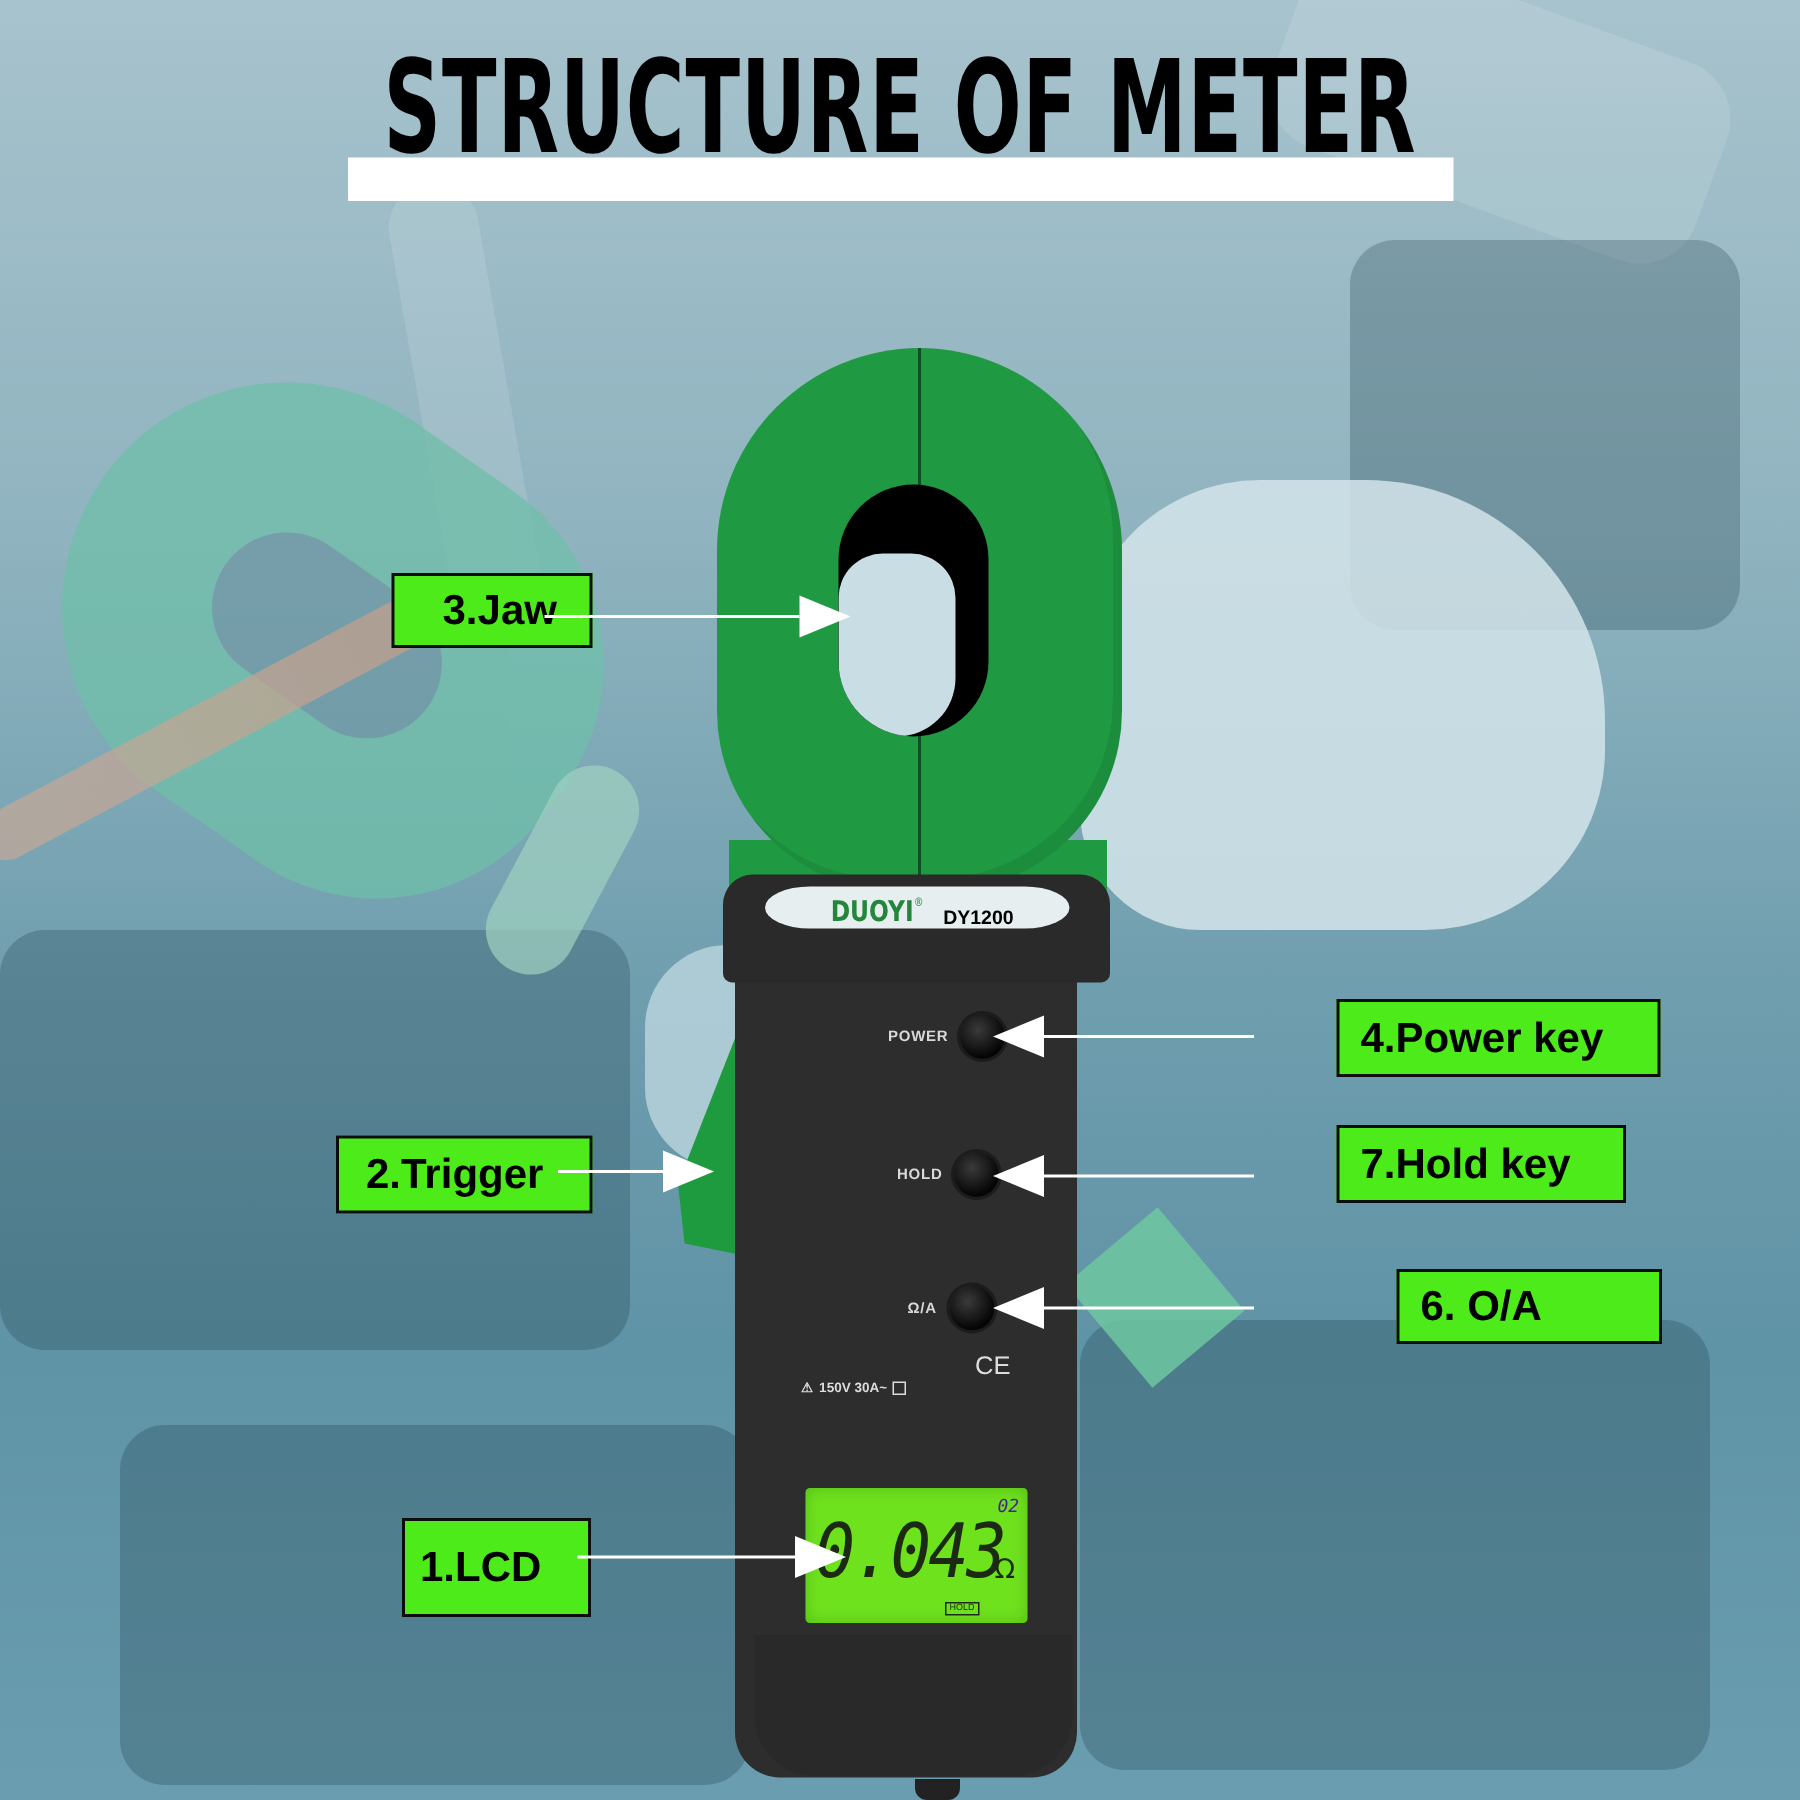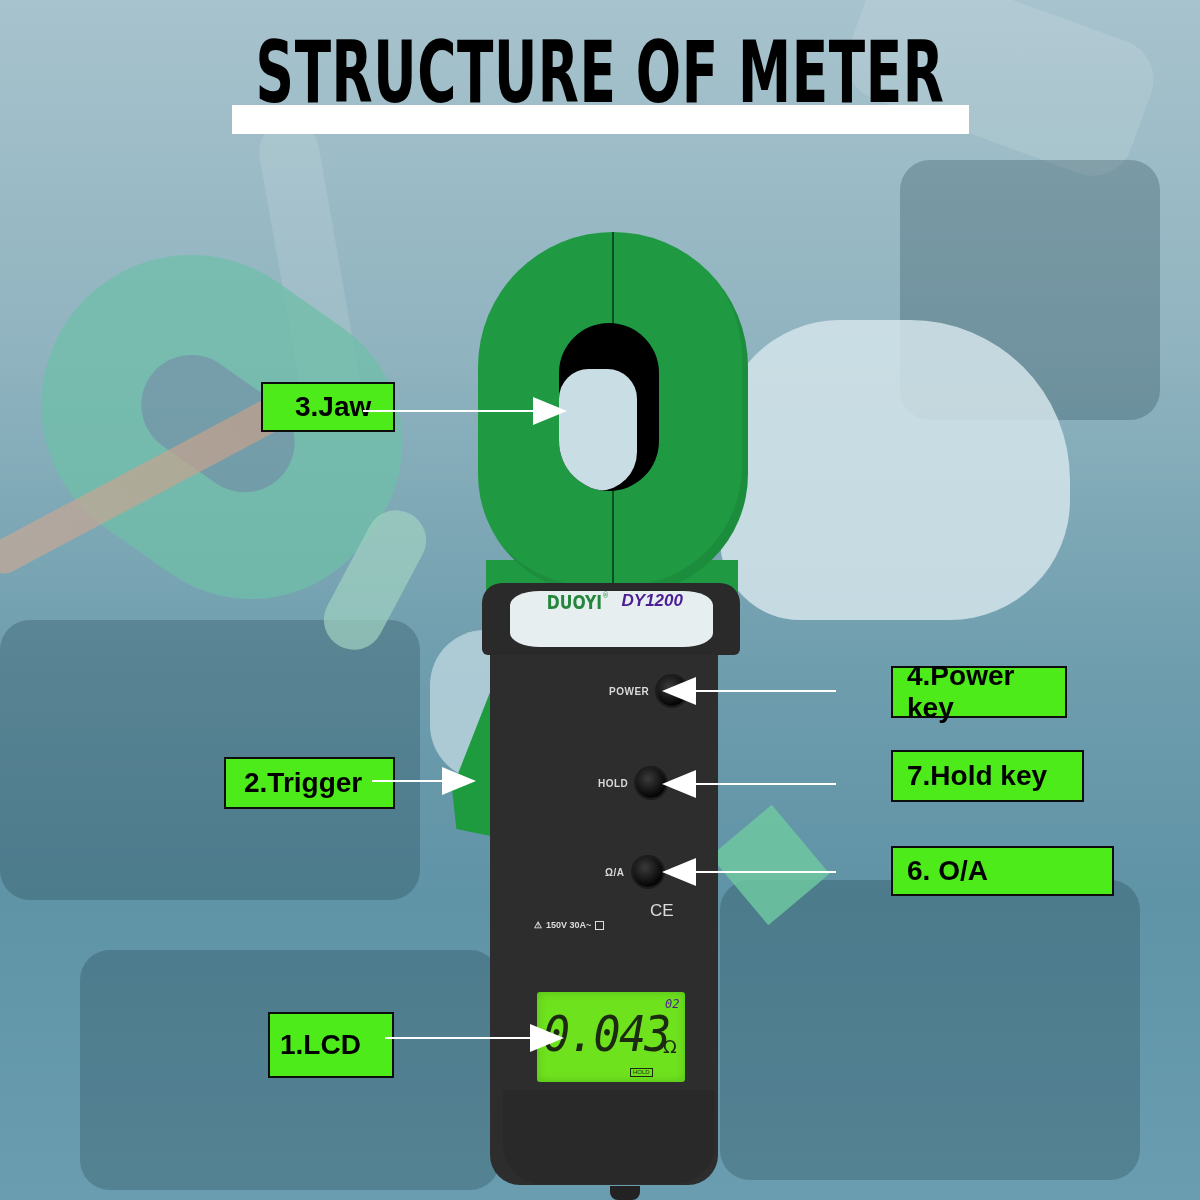--- a/index.html
+++ b/index.html
@@ -93,31 +93,31 @@
   .body-bottom {
     position: absolute; left: 503px; top: 1090px; width: 212px; height: 94px;
     background: #2a2929; border-radius: 0 0 40px 40px;
   }
   .trigger {
     position: absolute; left: 452px; top: 677px; width: 44px; height: 160px;
     background: #1e9a3f;
     clip-path: polygon(100% 0, 100% 100%, 10% 95%, 0 70%, 50% 35%);
   }
   .label-plate {
-    position: absolute; left: 510px; top: 591px; width: 203px; height: 56px;
+    position: absolute; left: 510px; top: 591px; width: 203px; height: 28px;
     background: #e6eeef; border-radius: 30px / 14px;
-    display: flex; align-items: flex-start; justify-content: center; gap: 6px;
+    display: flex; align-items: flex-end; justify-content: center; gap: 6px;
   }
   .brand-text {
     font-family: "DejaVu Sans", sans-serif; font-weight: bold;
     font-size: 19px; color: #23863b; transform: scaleX(0.82);
   }
   .model-text {
     font-family: "Liberation Sans", sans-serif; font-weight: bold;
-    font-size: 17px; color: #4c1d95; font-style: italic;
+    font-size: 13px; color: #000000;
   }
   .reg { font-size: 8px; color: #5aa56b; vertical-align: top; }
 
   .key-row { position: absolute; display: flex; align-items: center; }
   .key-label {
     font-family: "Liberation Sans", sans-serif; font-weight: bold;
     font-size: 10px; color: #d9d9d9; letter-spacing: 0.5px; margin-right: 8px;
   }
   .key {
     width: 30px; height: 30px; border-radius: 50%;
@@ -214,21 +214,21 @@
   <div class="body"></div>
   <div class="body-top"></div>
   <div class="body-bottom"></div>
   <div class="bottom-clip"></div>
 
   <div class="label-plate">
     <span class="brand-text"><span>DUOYI</span><span class="reg">®</span></span>
     <span class="model-text">DY1200</span>
   </div>
 
-  <div class="key-row" style="left:592px;top:676px;margin-left:17px;">
+  <div class="key-row" style="left:592px;top:676px;">
     <span class="key-label">POWER</span>
     <span class="key"></span>
   </div>
   <div class="key-row" style="left:598px;top:768px;">
     <span class="key-label">HOLD</span>
     <span class="key"></span>
   </div>
   <div class="key-row" style="left:605px;top:857px;">
     <span class="key-label">Ω/A</span>
     <span class="key"></span>
@@ -254,23 +254,23 @@
 <div class="arrow-head right" style="left:533px;top:397px;"></div>
 
 <div class="callout" style="left:181px;top:757px;width:171px;height:52px;padding-left:18px;">2.Trigger</div>
 <div class="arrow" style="left:372px;top:780px;width:70px;"></div>
 <div class="arrow-head right" style="left:442px;top:767px;"></div>
 
 <div class="callout" style="left:225px;top:1012px;width:126px;height:66px;padding-left:10px;">1.LCD</div>
 <div class="arrow" style="left:385px;top:1037px;width:145px;"></div>
 <div class="arrow-head right" style="left:530px;top:1024px;"></div>
 
-<div class="callout" style="left:848px;top:666px;width:176px;height:52px;">4.Power key</div>
+<div class="callout" style="left:848px;top:666px;width:216px;height:52px;">4.Power key</div>
 <div class="arrow-head left" style="left:662px;top:677px;"></div>
 <div class="arrow" style="left:696px;top:690px;width:140px;"></div>
 
 <div class="callout" style="left:848px;top:750px;width:193px;height:52px;">7.Hold key</div>
 <div class="arrow-head left" style="left:662px;top:770px;"></div>
 <div class="arrow" style="left:696px;top:783px;width:140px;"></div>
 
-<div class="callout" style="left:848px;top:846px;width:223px;height:50px;">6. O/A</div>
+<div class="callout" style="left:888px;top:846px;width:177px;height:50px;">6. O/A</div>
 <div class="arrow-head left" style="left:662px;top:858px;"></div>
 <div class="arrow" style="left:696px;top:871px;width:140px;"></div>
 
 </body></html>

